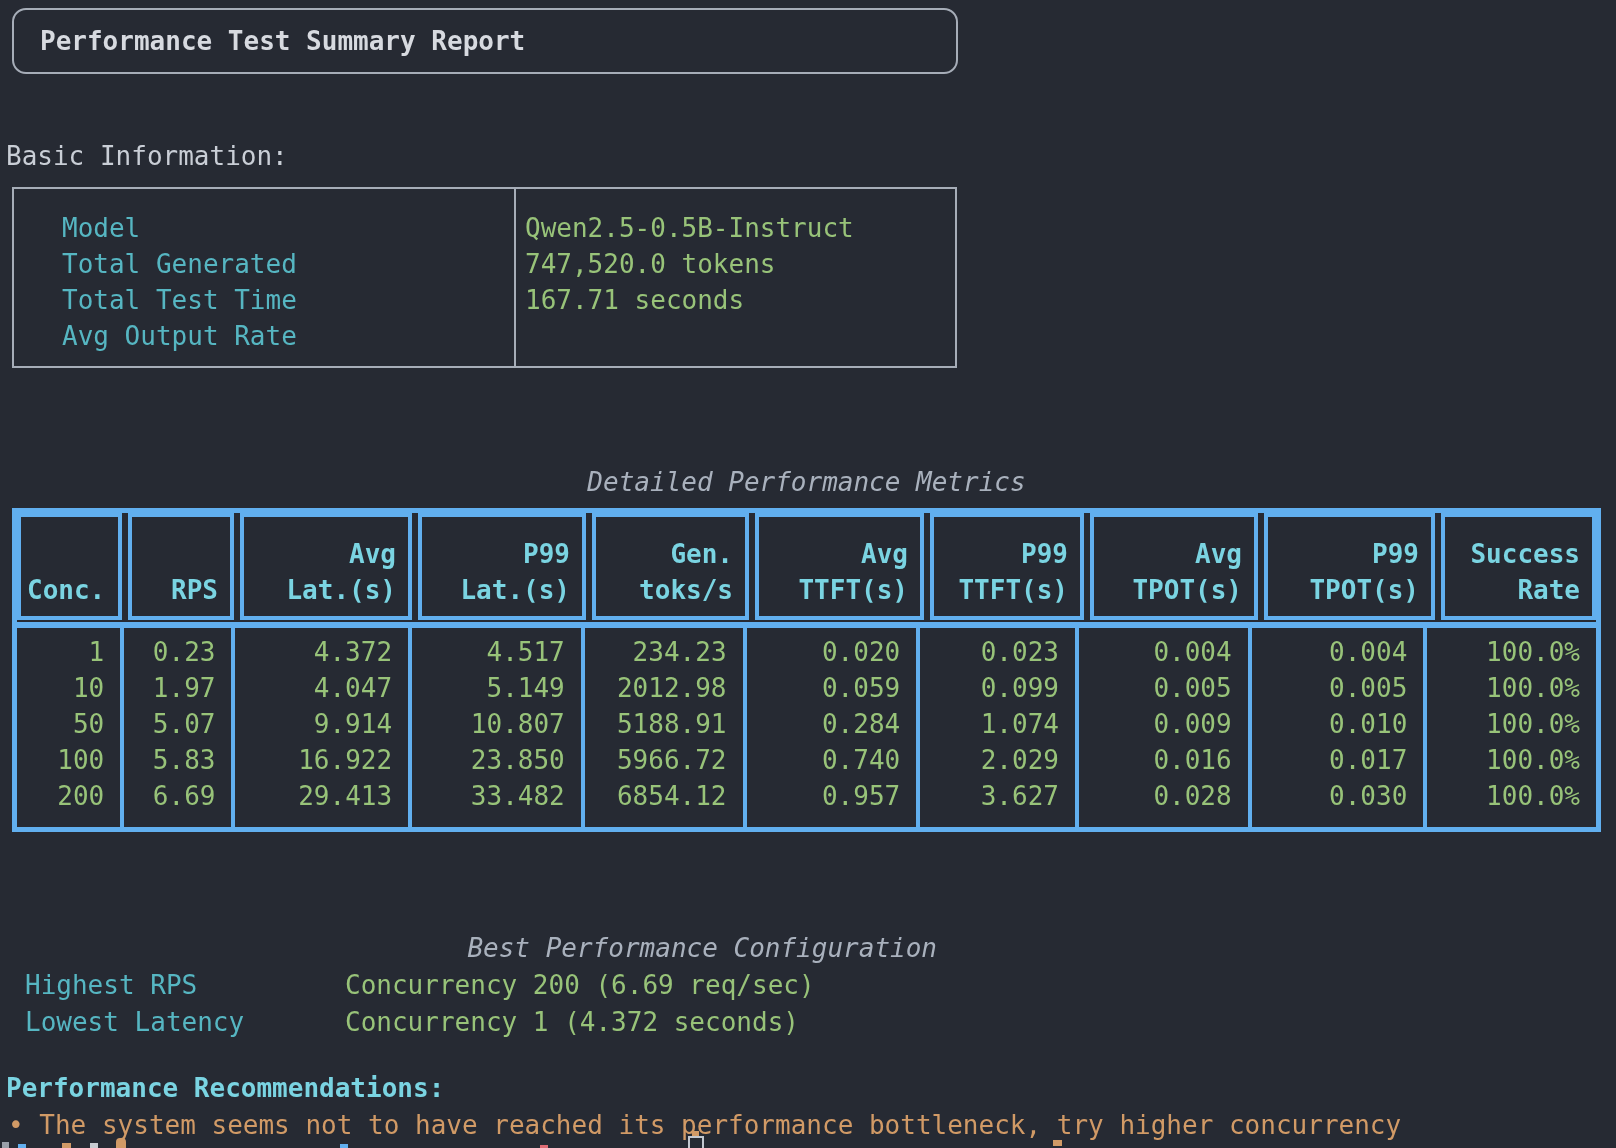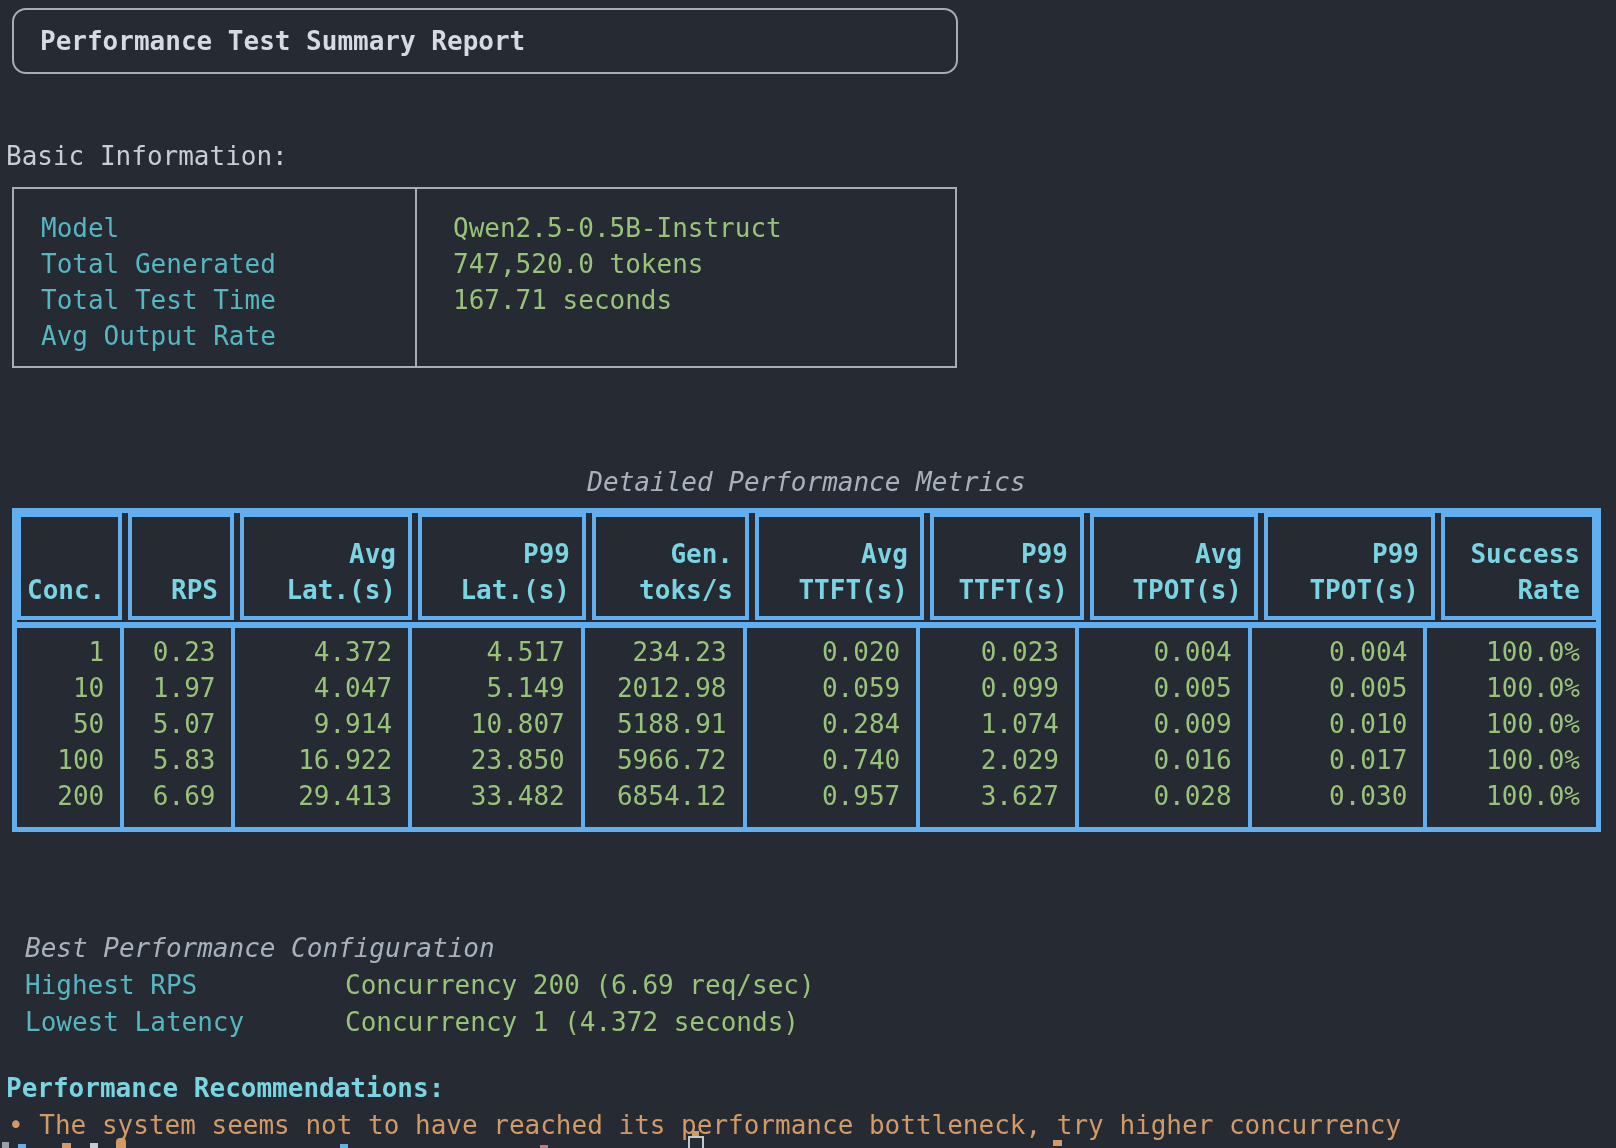--- a/index.html
+++ b/index.html
@@ -28,22 +28,22 @@
     position: absolute; left: 6px; top: 138px;
     line-height: 36px; color: #c9ced6; text-align: right;
   }
   .info-box {
     position: absolute; left: 12px; top: 187px;
     width: 945px; height: 181px;
     border: 2px solid #a6adb8;
     display: flex;
   }
   .info-col { padding-top: 21px; line-height: 36px; }
-  .info-col.labels { width: 403px; border-right: 2px solid #a6adb8; padding-left: 27px; color: #56b6c2; }
-  .info-col.values { flex: 1; padding-left: 36px; color: #98c379; }
+  .info-col.labels { width: 454px; border-right: 2px solid #a6adb8; color: #56b6c2; margin-left: 48px; }
+  .info-col.values { flex: 1; padding-left: 9px; color: #98c379; }
 
   
   .metrics-title {
     position: absolute; left: 12px; top: 464px; width: 1589px;
     text-align: center; font-style: italic; color: #a9b1bd; line-height: 36px;
   }
   .metrics-table {
     position: absolute; left: 12px; top: 508px;
     width: 1589px; height: 324px;
     border: 5px solid #61afef;
@@ -72,21 +72,21 @@
     text-align: right; line-height: 36px; color: #98c379;
   }
   .col:last-child { border-right: none; }
   .col:nth-child(1){width:108px} .col:nth-child(2){width:112px} .col:nth-child(3){width:178px}
   .col:nth-child(4){width:174px} .col:nth-child(5){width:163px} .col:nth-child(6){width:175px}
   .col:nth-child(7){width:160px} .col:nth-child(8){width:174px} .col:nth-child(9){width:177px}
   .col:nth-child(10){width:170px}
 
   
   .best-config { position: absolute; left: 25px; top: 930px; width: 912px; }
-  .bc-title { text-align: left; font-style: italic; color: #a9b1bd; line-height: 37px; }
+  .bc-title { text-align: right; font-style: italic; color: #a9b1bd; line-height: 37px; }
   .bc-row { display: flex; line-height: 37px; }
   .bc-label { width: 320px; color: #56b6c2; }
   .bc-value { color: #98c379; }
 
   
   .recommendations { position: absolute; left: 6px; top: 1070px; }
   .rec-heading { font-weight: bold; color: #7ad4e2; line-height: 36px; }
   .rec-item { color: #d19a66; line-height: 38px; padding-left: 2px; }
 
   

